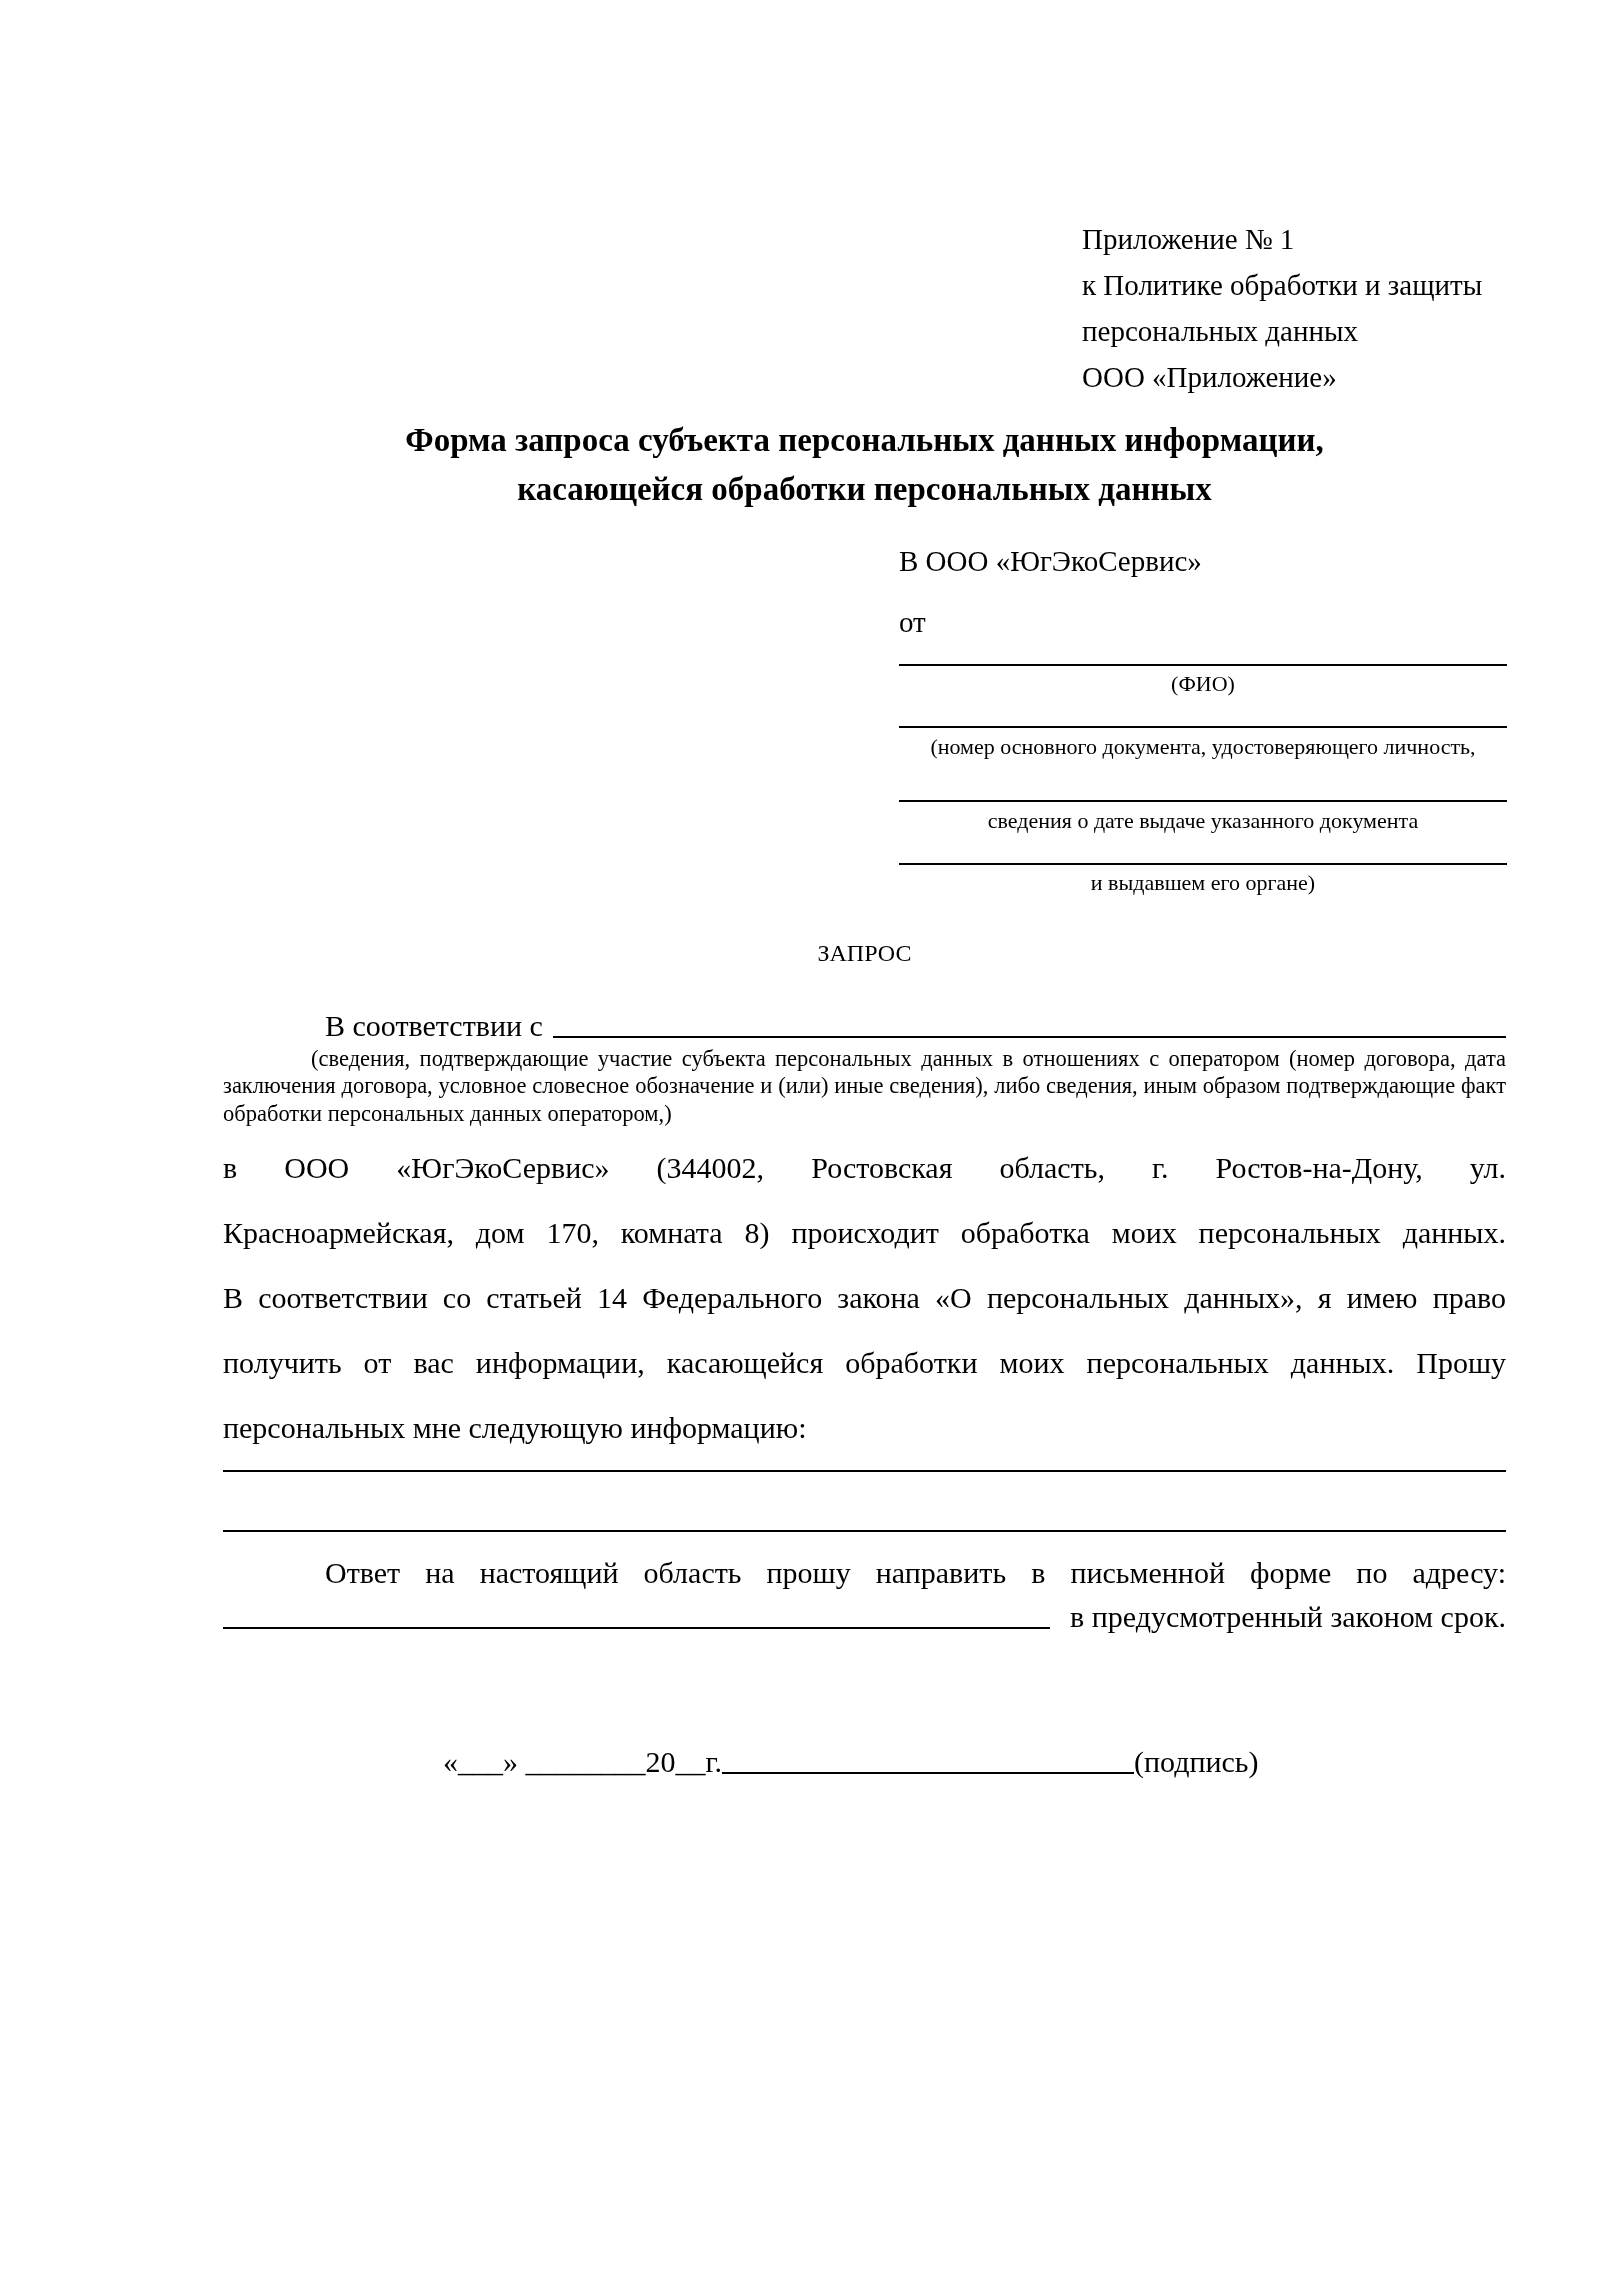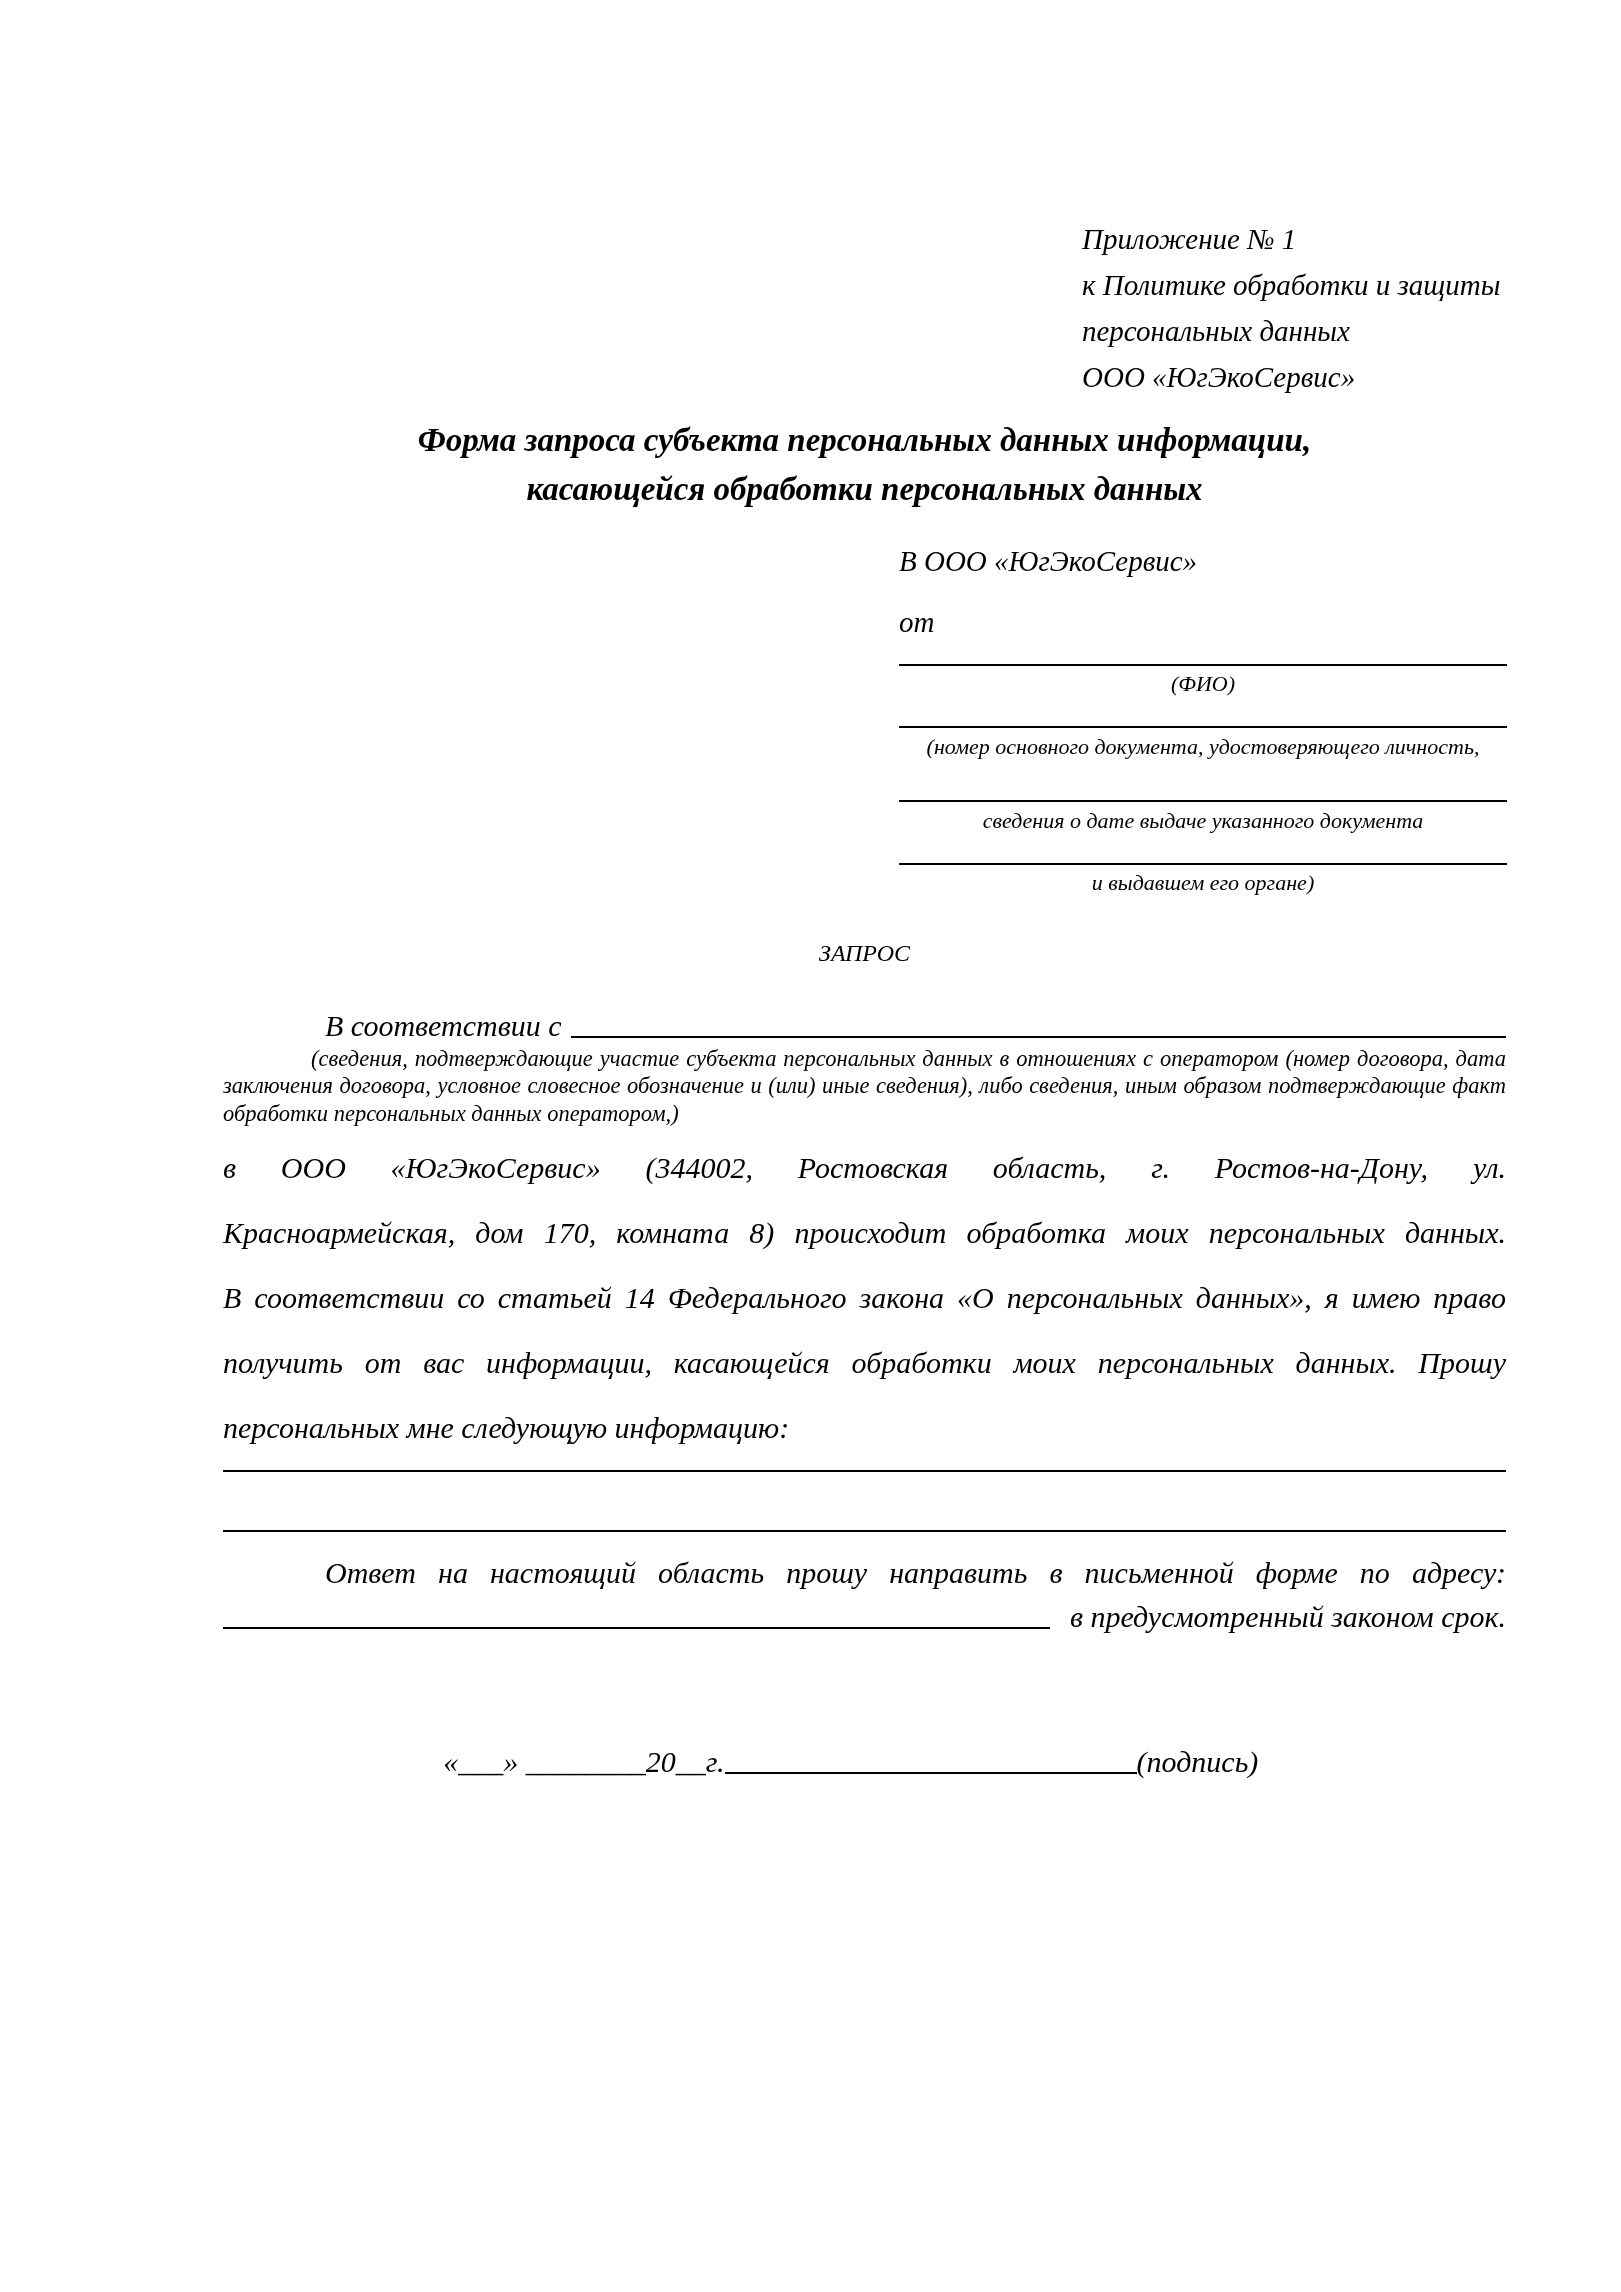--- a/index.html
+++ b/index.html
@@ -3,21 +3,20 @@
 <meta charset="utf-8">
 <style>
   html,body{margin:0;padding:0;background:#ffffff;}
   .page{
     position:relative;
     width:1621px;height:2293px;
     background:#ffffff;
     color:#000;
     font-family:"Liberation Serif","DejaVu Serif",serif;
     overflow:hidden;
-    font-style:italic;
   }
   .abs{position:absolute;}
 
   
   .annex{left:1082px;top:216px;font-size:29px;line-height:46px;}
 
   
   .title{left:223px;top:416px;width:1283px;text-align:center;font-weight:bold;font-size:33px;line-height:49px;}
 
   
@@ -69,21 +68,21 @@
 </style>
 </head>
 <body>
 
 <div class="page">
 
   <div class="abs annex">
     <div>Приложение № 1</div>
     <div>к Политике обработки и защиты</div>
     <div>персональных данных</div>
-    <div>ООО «ЮгЭкоСервис»</div>
+    <div>ООО «Приложение»</div>
   </div>
 
   <div class="abs title">
     <div>Форма запроса субъекта персональных данных информации,</div>
     <div>касающейся обработки персональных данных</div>
   </div>
 
   <div class="abs addressee">
     <div class="addr-to">В ООО «ЮгЭкоСервис»</div>
     <div class="addr-from">от</div>

